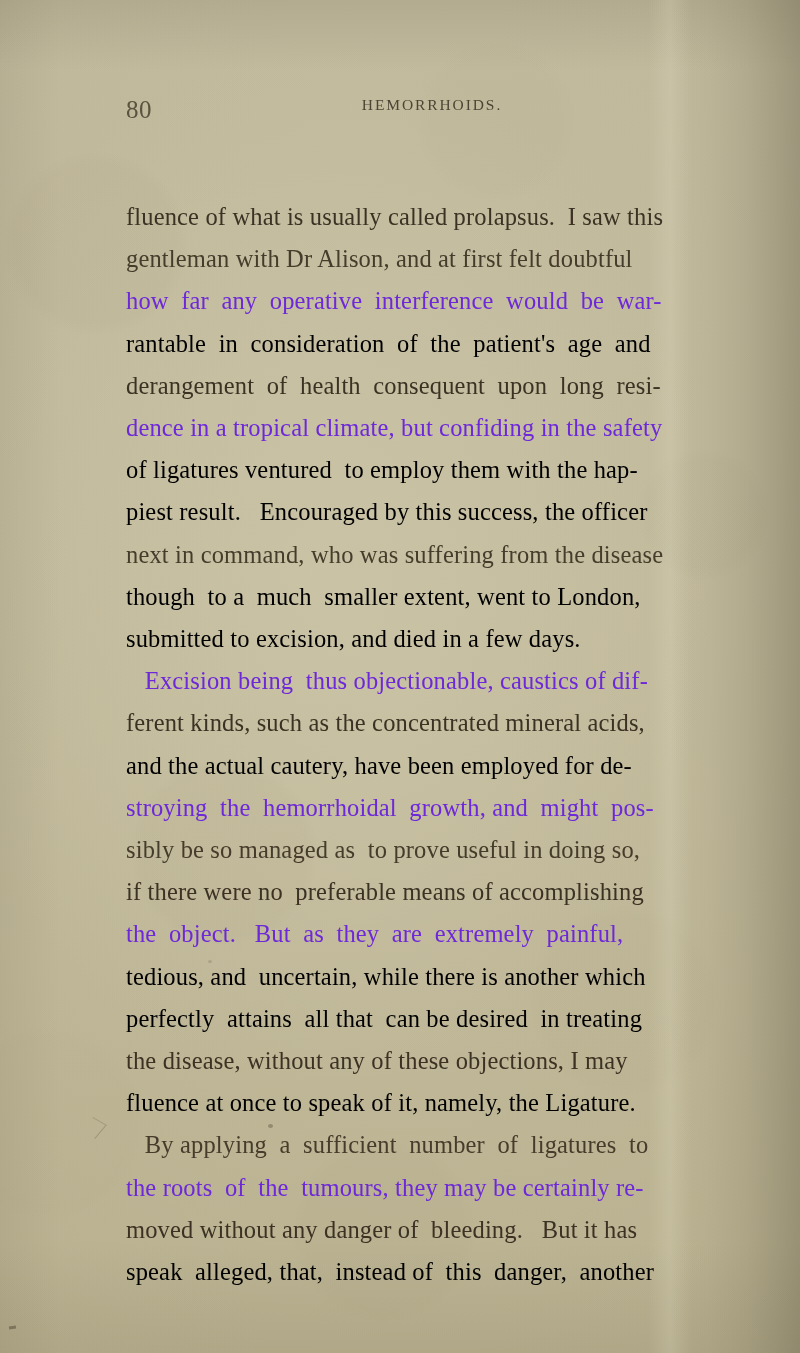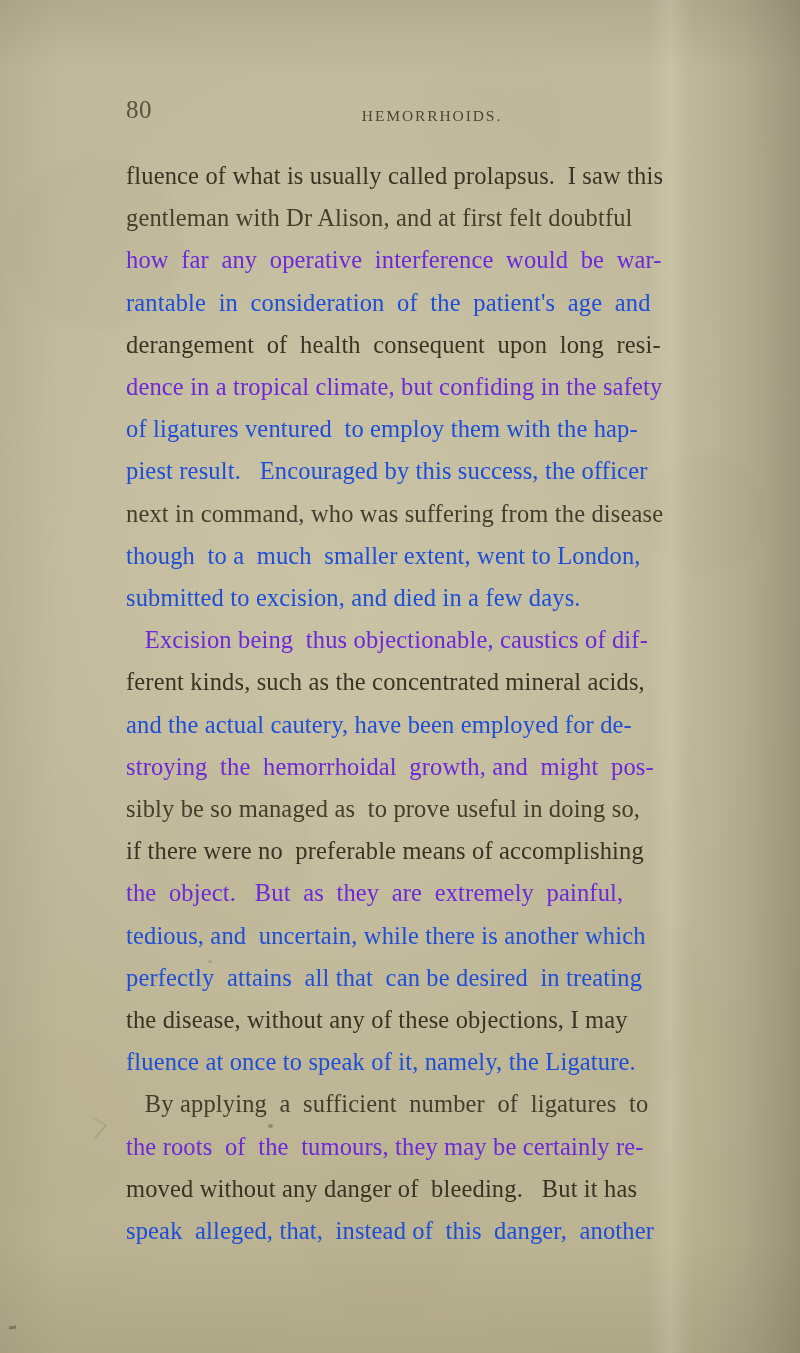--- a/index.html
+++ b/index.html
@@ -101,37 +101,37 @@
     top: 0;
     font-size: 25px;
     letter-spacing: 0.5px;
     color: #4d4433;
     opacity: 0.88;
   }
   .head-title {
     position: absolute;
     left: 0;
     right: 0;
-    top: 11px;
+    top: 0;
     text-align: center;
     font-size: 15.5px;
     letter-spacing: 1.9px;
     color: #433a2b;
     padding-left: 72px;
     opacity: 0.92;
   }
 
   
   .body-text {
-    margin-top: 25px;
+    margin-top: 66px;
   }
   .line {
     font-size: 24.5px;
     line-height: 42.2px;
-    color: #1d4ed8;
+    color: #000000;
     white-space: pre;
     letter-spacing: 0.15px;
   }
 
   
   .line:nth-child(3n)   { color: #6d28d9; }
   .line:nth-child(4n+1) { color: #3c3224; }
   .line:nth-child(7n+2) { color: #463c2b; }
 
   

